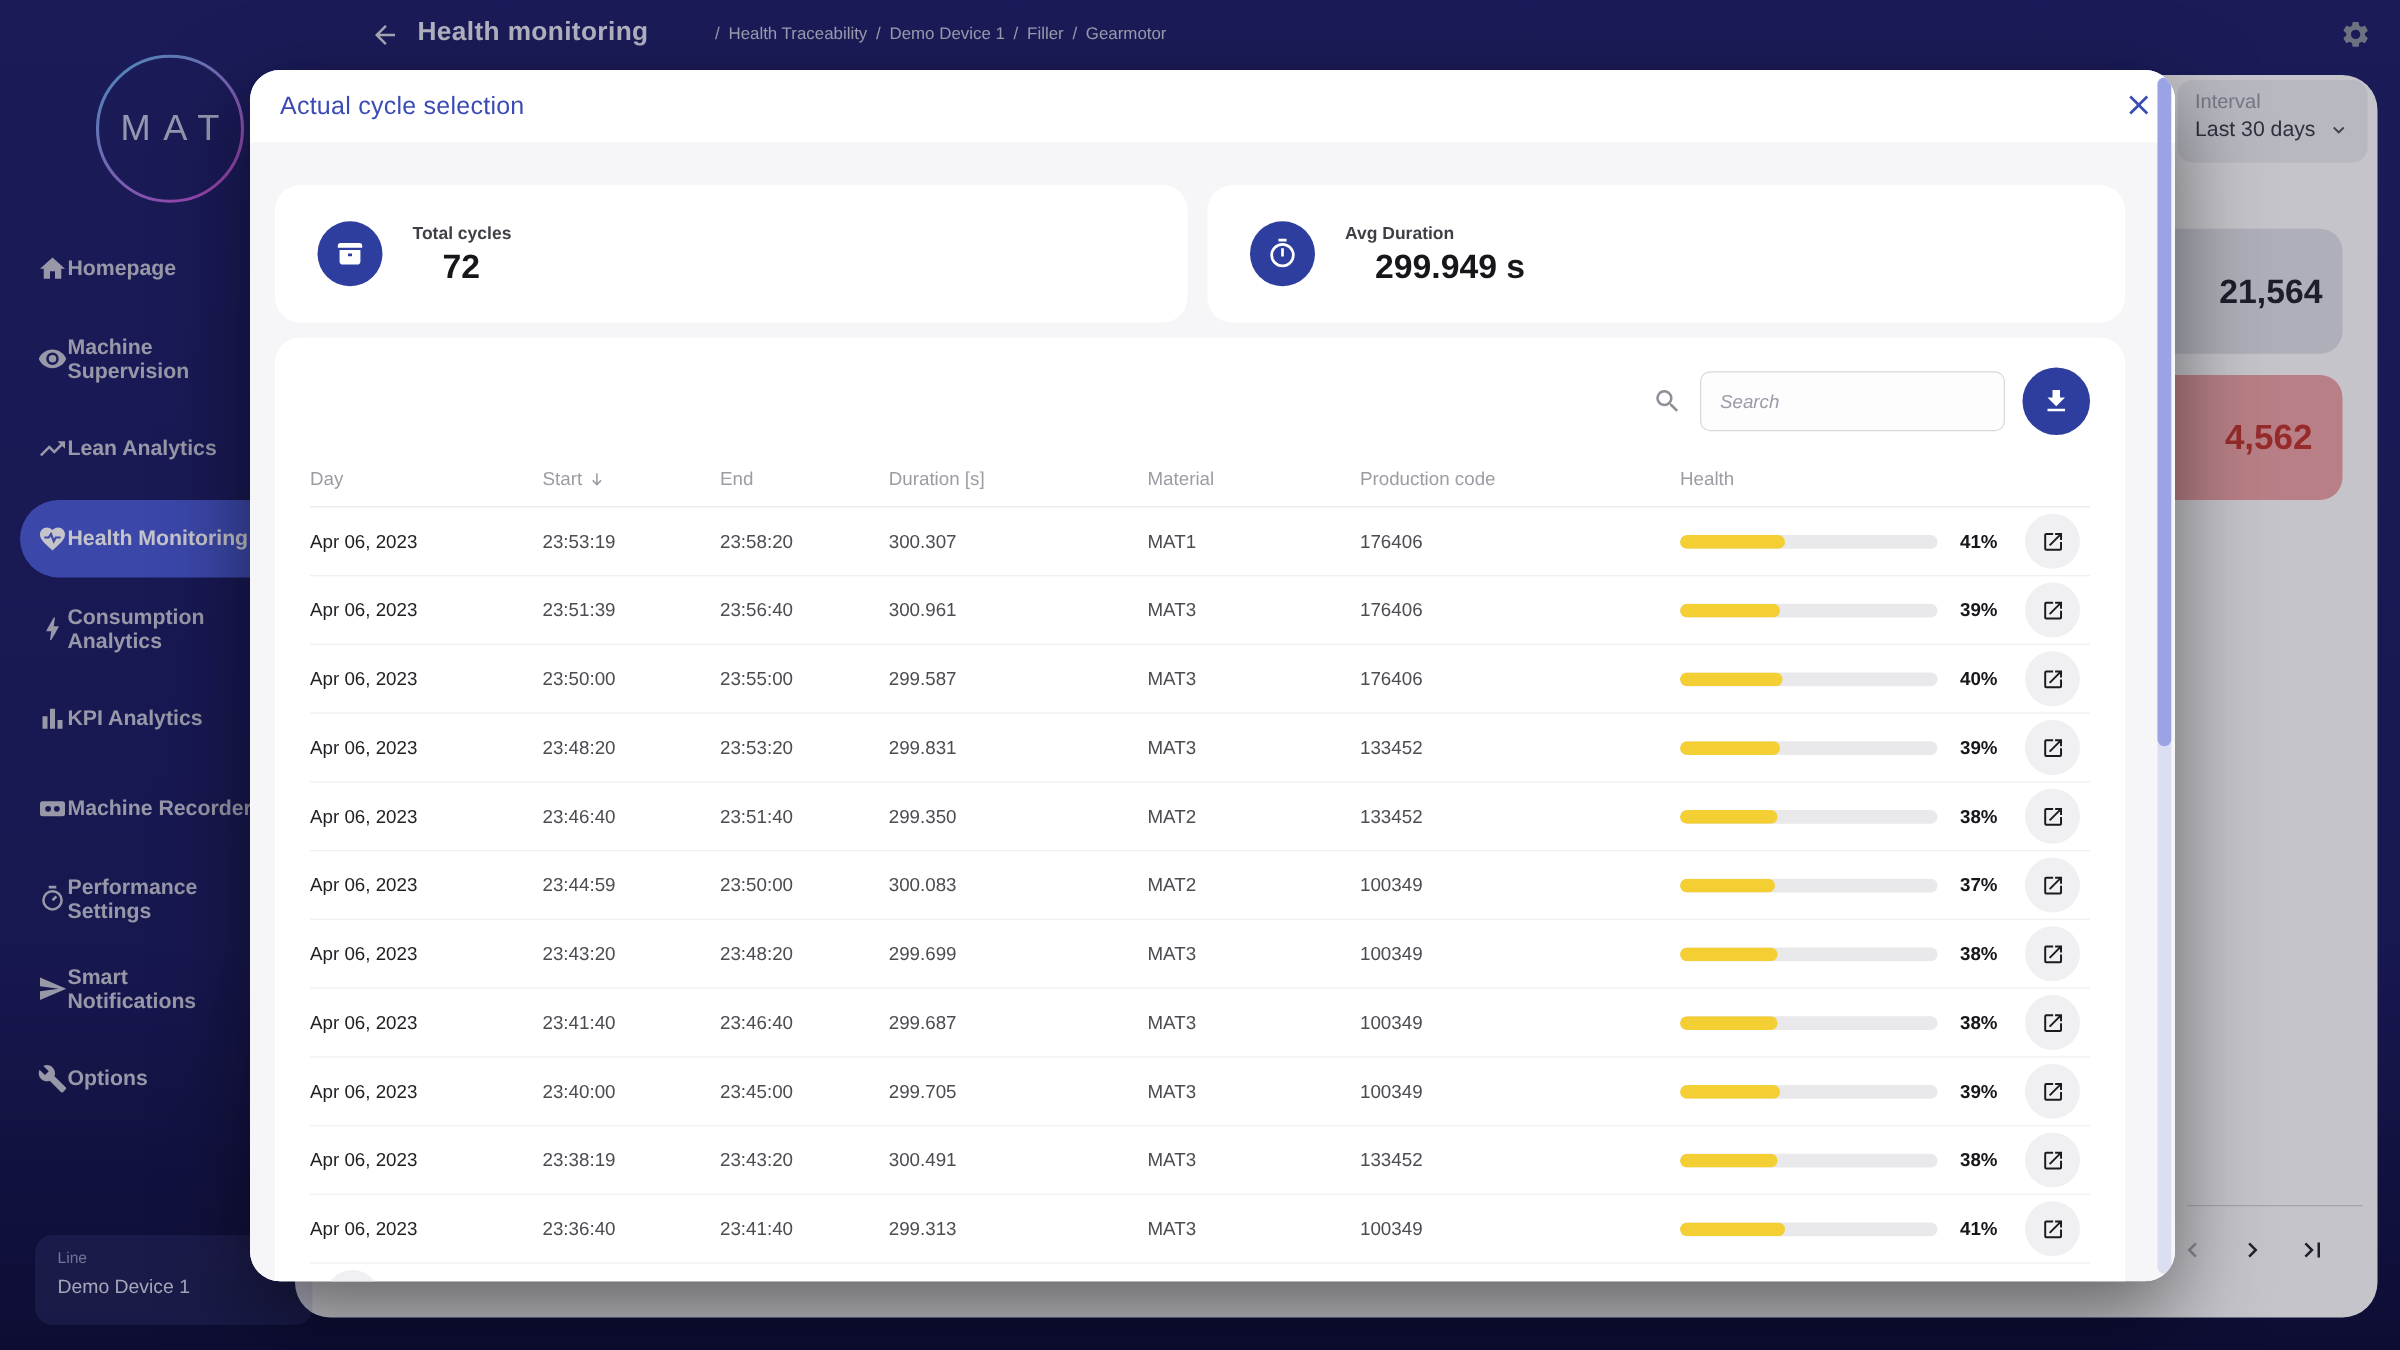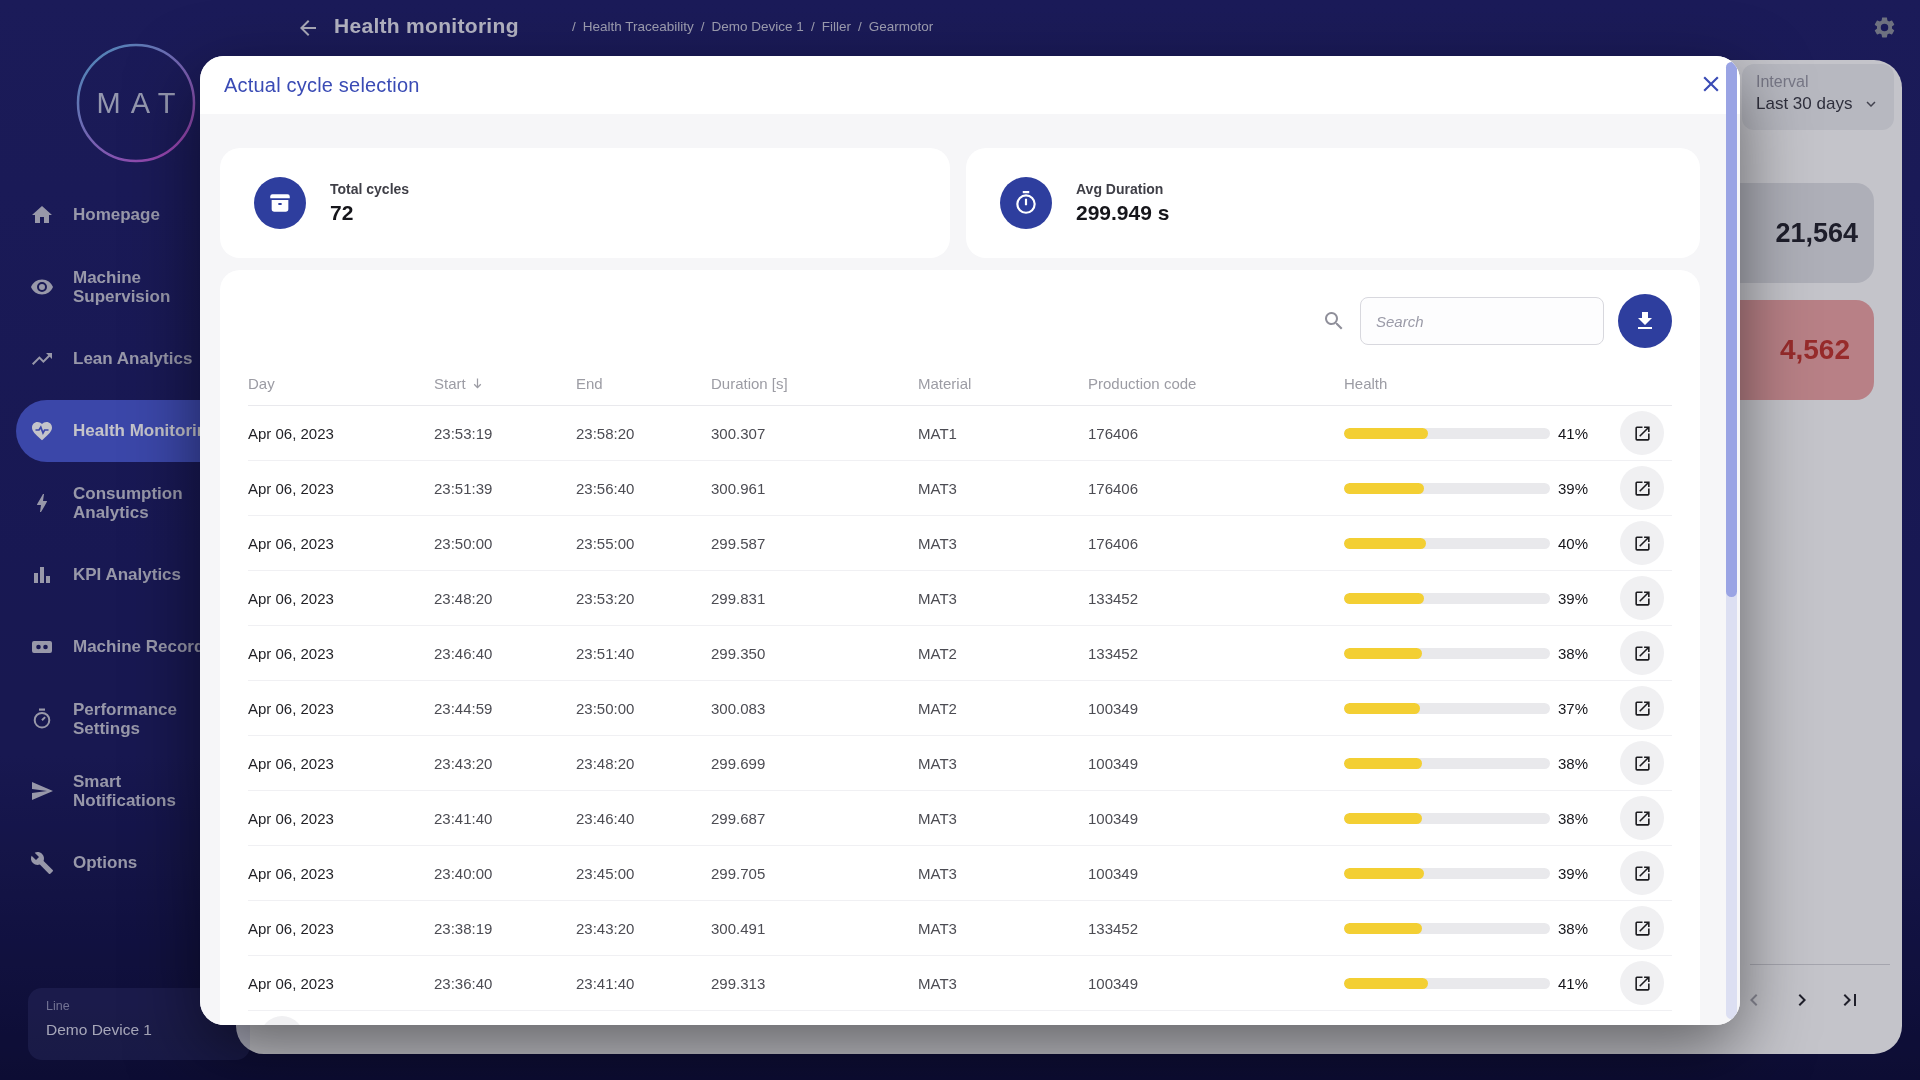--- a/index.html
+++ b/index.html
@@ -18,21 +18,21 @@
   .breadcrumb { position:absolute; left:565px; top:19px; display:flex; align-items:center; font-size:13.5px; color:#ccccdd; }
   .breadcrumb .slash { margin:0 7px; color:#ccccdd; }
   .gear-btn { position:absolute; left:1872px; top:15px; width:25px; height:25px; color:#8f939e; background:none; border:none; cursor:pointer; }
 
   
   .sidebar { position:absolute; top:0; left:0; bottom:0; width:260px; z-index:2; }
   .logo { position:absolute; left:75px; top:42px; width:122px; height:122px; }
   .logo-text { position:absolute; inset:0; display:flex; align-items:center; justify-content:center;
     color:#c0c4da; font-size:29px; letter-spacing:10px; padding-left:10px; font-weight:400; }
   .nav { position:absolute; left:0; top:179px; width:260px; }
-  .nav-item { position:relative; height:72px; display:flex; align-items:center; padding-left:30px; gap:19px; cursor:pointer; }
+  .nav-item { position:relative; height:72px; display:flex; align-items:center; padding-left:30px; cursor:pointer; }
   .nav-item .nav-icon { width:24px; height:24px; color:#c5c5d4; flex:none; position:relative; z-index:1; }
   .nav-item .nav-label { font-size:17px; font-weight:bold; color:#c5c5d4; white-space:pre-line; line-height:1.12; position:relative; z-index:1; }
   .nav-item.active::before { content:""; position:absolute; left:16px; top:5px; width:220px; height:62px;
     border-radius:31px; background:#4c5bd4; }
   .nav-item.active .nav-icon, .nav-item.active .nav-label { color:#ffffff; }
   .line-card { position:absolute; left:28px; top:988px; width:222px; height:72px; border-radius:14px;
     background:rgba(110,120,200,0.16); padding:11px 18px; }
   .line-label { font-size:12.5px; color:#9595b8; }
   .line-value { font-size:15.5px; color:#d8d8e8; margin-top:8px; }
 
@@ -67,21 +67,21 @@
   .close-btn { position:absolute; right:16px; top:15px; width:26px; height:26px; color:#3a4bb5; background:none; border:none; cursor:pointer; z-index:12; }
   .modal-body { position:absolute; top:58px; left:0; right:0; bottom:0; background:#f6f6f8; padding:34px 40px 0 20px; }
 
   .stats-row { display:flex; gap:16px; }
   .stat-card { background:#fff; border-radius:20px; height:110px; display:flex; align-items:center; padding-left:34px; gap:24px; }
   .stat-card.c1 { width:730px; } .stat-card.c2 { width:734px; }
   .stat-icon { width:52px; height:52px; border-radius:50%; background:#2e3e9e; color:#fff;
     display:flex; align-items:center; justify-content:center; flex:none; }
   .stat-icon svg { width:26px; height:26px; }
   .stat-label { font-size:14px; font-weight:bold; color:#3f3f47; }
-  .stat-value { font-size:21px; font-weight:bold; color:#16161b; margin-top:4px; }
+  .stat-value { font-size:27px; font-weight:bold; color:#16161b; margin-top:4px;margin-left:24px; }
 
   .table-card { margin-top:12px; background:#fff; border-radius:20px; height:800px; padding:0 28px; }
   .search-row { display:flex; justify-content:flex-end; align-items:center; gap:14px; padding-top:24px; }
   .search-icon { width:24px; height:24px; color:#8f8f9a; }
   .search-input { width:244px; height:48px; border:1.5px solid #d8d8de; border-radius:8px; background:#fdfdfe;
     padding:0 15px; font-size:15px; font-style:italic; color:#55555e; font-family:"Liberation Sans",sans-serif; outline:none; }
   .search-input::placeholder { color:#9b9ba8; }
   .download-btn { width:54px; height:54px; border-radius:50%; background:#2e3e9e; color:#fff; border:none; cursor:pointer;
     display:flex; align-items:center; justify-content:center; }
   .download-btn svg { width:24px; height:24px; }
@@ -89,21 +89,21 @@
   .tgrid { display:grid; grid-template-columns:186px 142px 135px 207px 170px 256px 1fr; align-items:center; }
   .thead { height:44px; margin-top:14px; border-bottom:1px solid #e9e9ed; color:#9c9ca4; font-size:15px; }
   .th { display:flex; align-items:center; gap:4px; }
   .sort-icon { width:15px; height:15px; color:#9c9ca4; }
   .trow { height:55px; border-bottom:1px solid #f0f0f3; cursor:pointer; }
   .cell { font-size:15px; color:#4c4c53; }
   .cell.day { font-weight:normal; color:#1f1f24; }
   .healthcell { display:flex; align-items:center; }
   .bar { width:206px; height:11px; border-radius:6px; background:#e9e9ec; overflow:hidden; flex:none; }
   .fill { height:100%; border-radius:6px; background:#f3cf33; }
-  .pct { width:50px; text-align:left; font-size:15px; font-weight:normal; color:#16161b; margin-left:8px; }
+  .pct { width:50px; text-align:center; font-size:15px; font-weight:bold; color:#16161b; margin-left:8px; }
   .row-open { width:44px; height:44px; border-radius:50%; background:#f0f0f2; border:none; cursor:pointer; margin-left:12px;
     display:flex; align-items:center; justify-content:center; color:#1b1b1f; }
   .row-open svg { width:19px; height:19px; }
 
   .m-scroll-track { position:absolute; top:6px; right:3px; bottom:6px; width:11px; border-radius:6px;
     background:rgba(160,168,228,0.30); z-index:11; }
   .m-scroll-thumb { position:absolute; top:0; left:0; width:11px; height:535px; border-radius:6px; background:#9aa4e4; cursor:grab; }
 </style>
 </head>
 <body>

